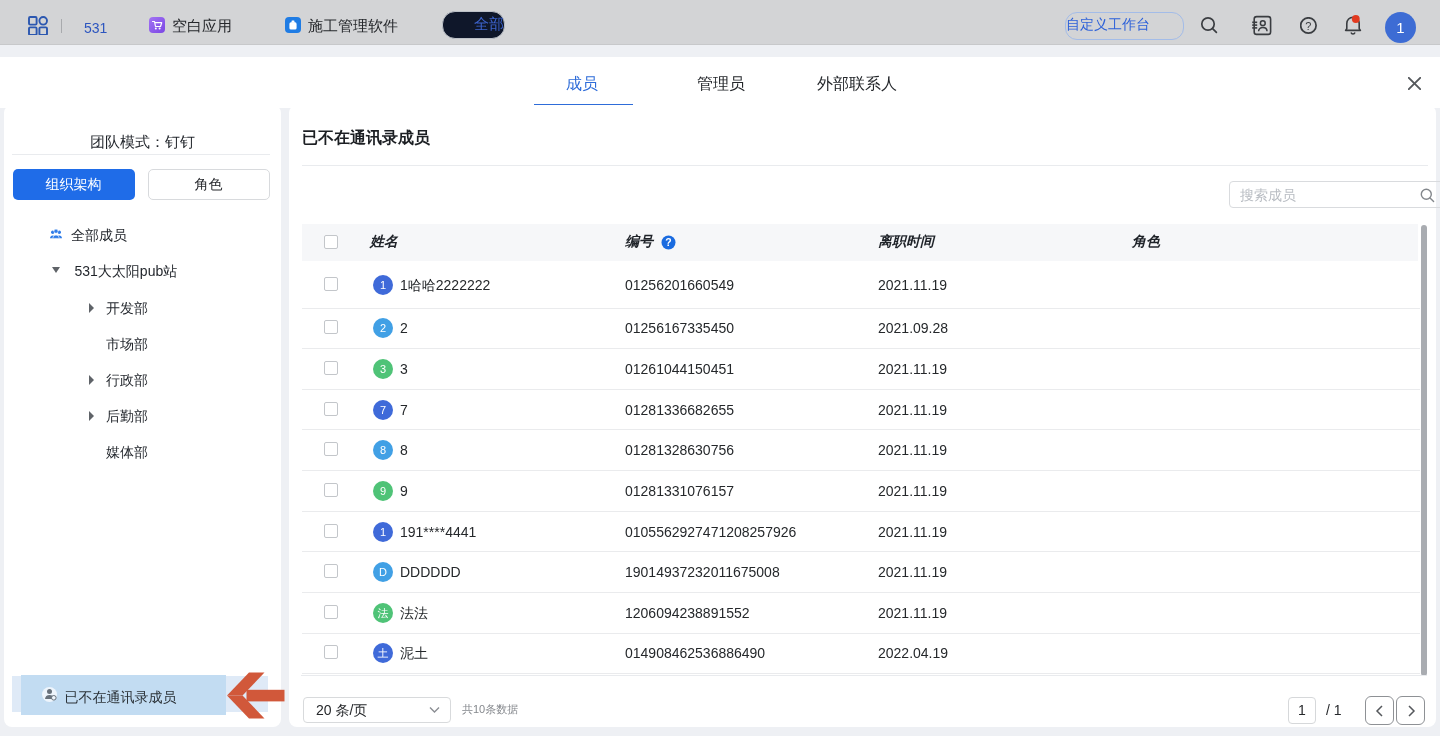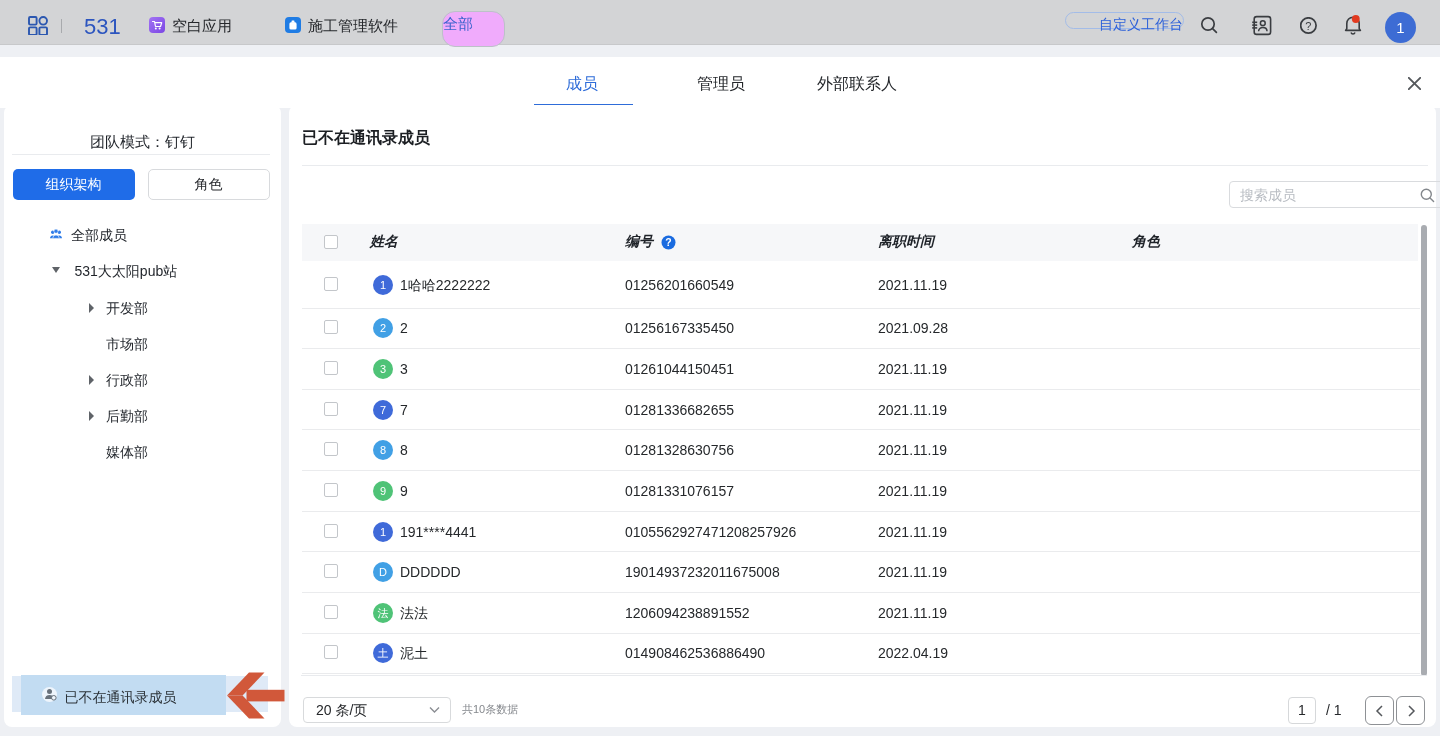--- a/index.html
+++ b/index.html
@@ -2,25 +2,25 @@
 <html><head>
 <meta charset="utf-8">
 <style>
 *{margin:0;padding:0;box-sizing:border-box;}
 html,body{width:1440px;height:736px;overflow:hidden;}
 body{background:#eef0f4;font-family:"Liberation Sans",sans-serif;position:relative;color:#1f2329;}
 .abs{position:absolute;}
 
 #topbar{position:absolute;left:0;top:0;width:1440px;height:45px;background:#d3d4d6;border-bottom:1px solid #c7c8ca;}
 #tb-sep{position:absolute;left:61px;top:19px;width:1px;height:14px;background:#a8aaad;}
-#tb-531{position:absolute;left:84px;top:14px;font-size:22px;color:#2c55bf;}
+#tb-531{position:absolute;left:84px;top:20px;font-size:14px;color:#2c55bf;}
 .appicon{position:absolute;top:17px;width:16px;height:16px;border-radius:4px;}
 .apptext{position:absolute;top:17px;font-size:15px;color:#26282c;}
-#pill-all{position:absolute;left:442px;top:11px;width:63px;height:36px;border-radius:13px;background:#f0abfc;border:1px solid #bcc1c8;color:#3c63cd;font-size:15px;text-align:left;line-height:24px;}
-#pill-custom{position:absolute;left:1065px;top:12px;width:119px;height:17px;border-radius:12px;border:1px solid #a3bce8;color:#2d61d9;font-size:14px;text-align:right;line-height:22px;}
+#pill-all{position:absolute;left:442px;top:11px;width:63px;height:28px;border-radius:13px;background:#0f172a;border:1px solid #bcc1c8;color:#3c63cd;font-size:15px;text-align:right;line-height:24px;}
+#pill-custom{position:absolute;left:1065px;top:12px;width:119px;height:28px;border-radius:12px;border:1px solid #a3bce8;color:#2d61d9;font-size:14px;text-align:left;line-height:22px;}
 #tb-avatar{position:absolute;left:1385px;top:12px;width:31px;height:31px;border-radius:50%;background:#3d6cd4;color:#fff;font-size:15px;text-align:center;line-height:31px;}
 
 #tabrow{position:absolute;left:0;top:57px;width:1440px;height:51px;background:#fff;}
 .tab{position:absolute;top:17px;font-size:16px;color:#23262a;}
 #tab-active{color:#2e6cd9;}
 #tab-underline{position:absolute;left:534px;top:47px;width:99px;height:3px;background:#2e6cd9;}
 
 #sidebar{position:absolute;left:4px;top:105px;width:277px;height:622px;background:#fff;border-radius:8px;}
 #main{position:absolute;left:289px;top:105px;width:1147px;height:622px;background:#fff;border-radius:8px;}
 

